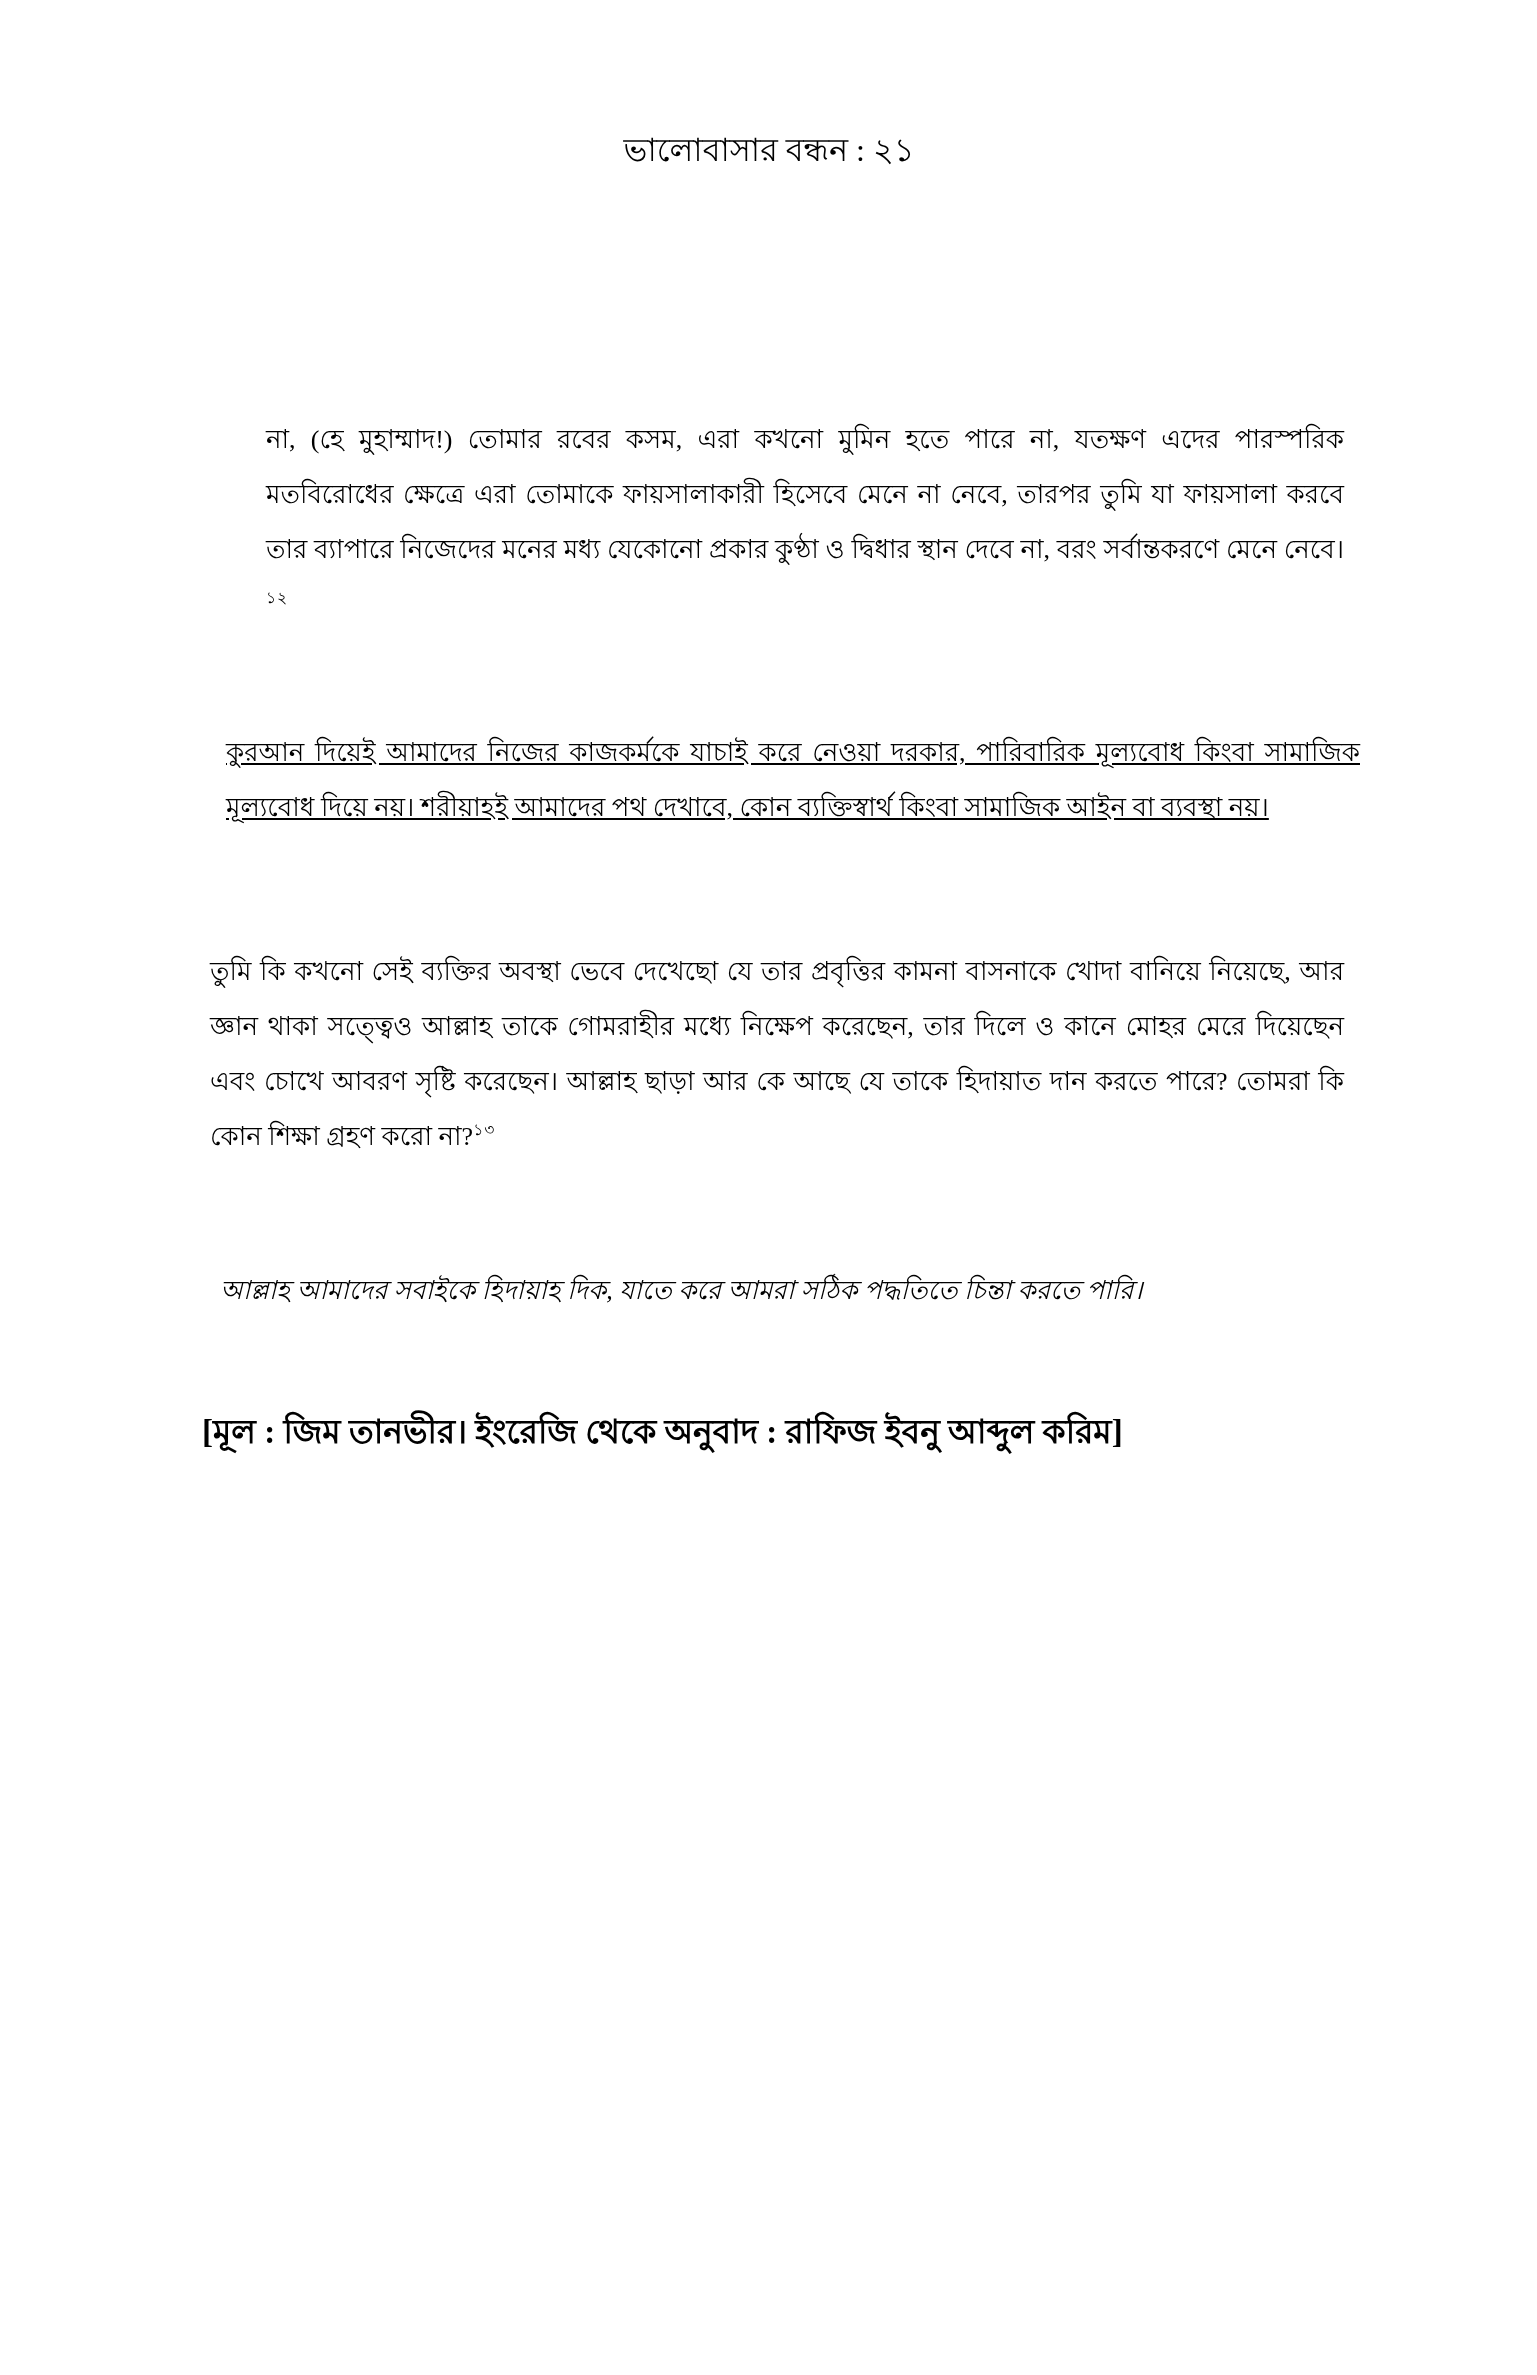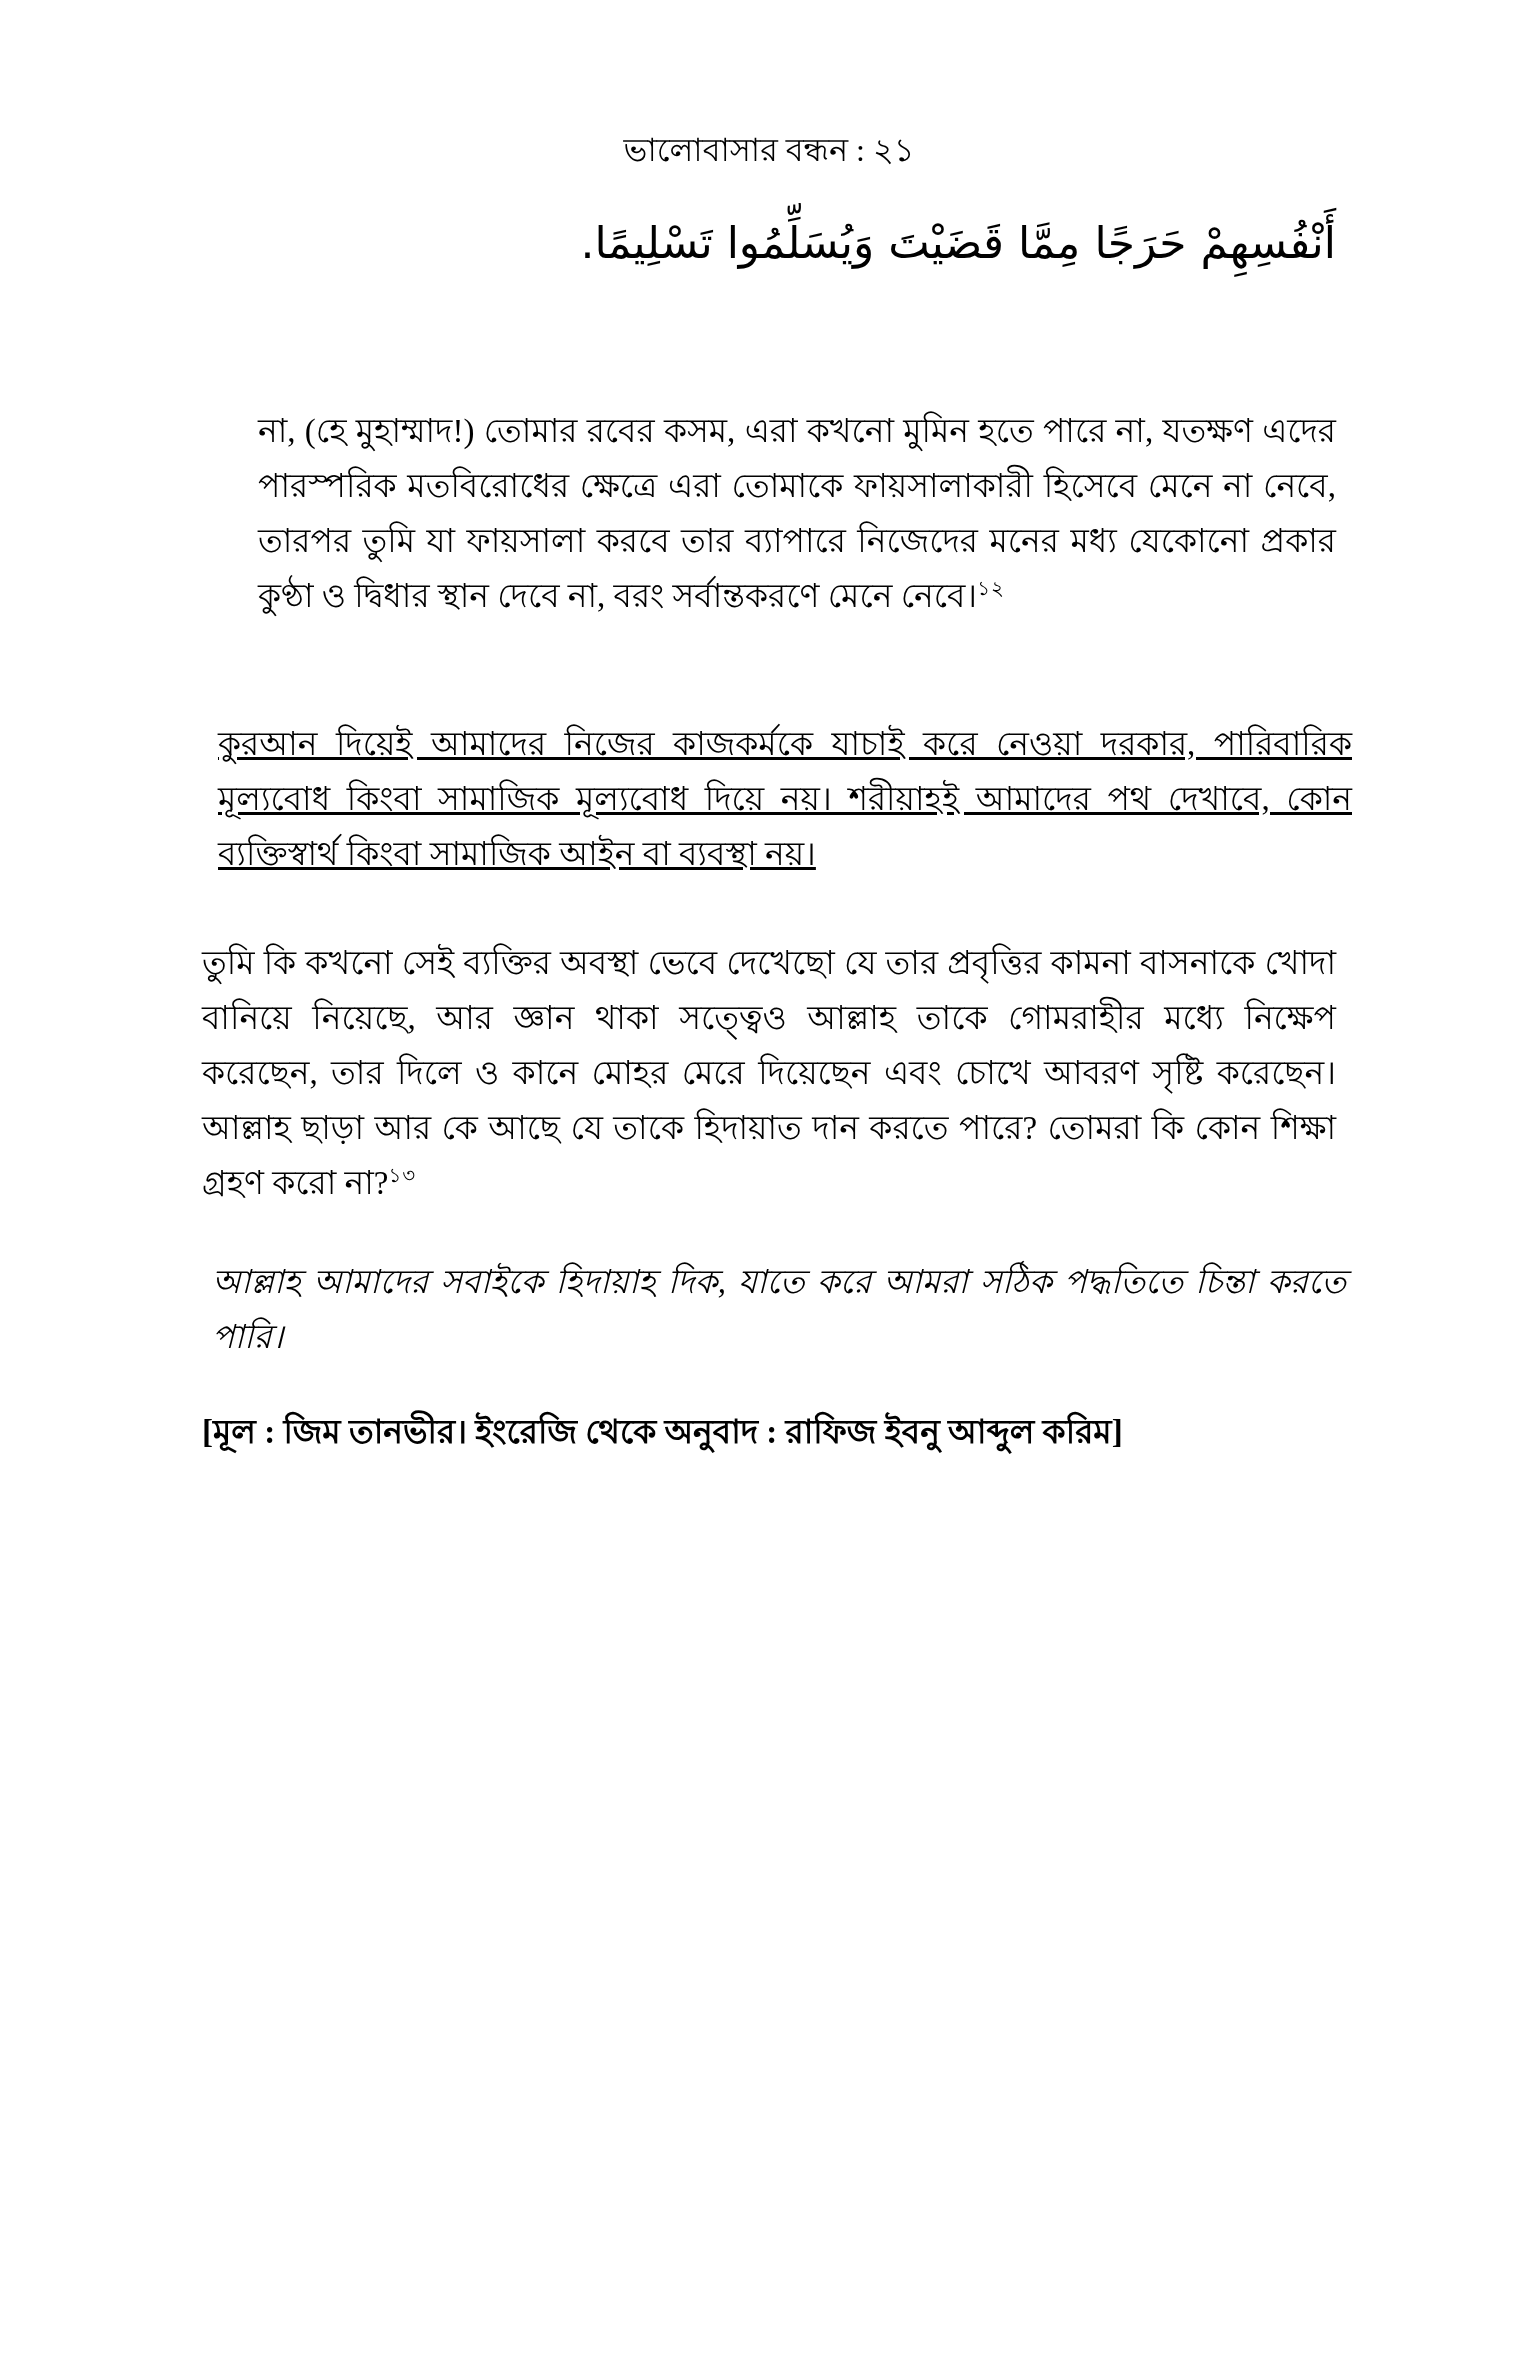--- a/index.html
+++ b/index.html
@@ -38,24 +38,24 @@
     line-height: 94px;
   }
   .arabic-line-1 {
     text-align: justify;
     text-align-last: justify;
   }
   .arabic-line-2 {
     text-align: right;
   }
   .bn-text {
-    font-size: 33px;
+    font-size: 26px;
     line-height: 55px;
     text-align: justify;
-    margin: 0;
+    margin: 8px;
   }
   .translation {
     position: absolute;
     top: 404px;
     left: 56px;
     width: 1078px;
   }
   .para-1 { position: absolute; top: 717px;  left: 16px; width: 1134px; text-decoration: underline; }
   .para-2 { position: absolute; top: 936px;  left: 0; width: 1134px; }
   .para-3 { position: absolute; top: 1255px; left: 10px; width: 1134px; font-style: italic; }
@@ -101,21 +101,20 @@
 </style>
 </head>
 <body>
 
 <div class="page">
   <div class="content">
 
     <div class="header">ভালোবাসার বন্ধন : ২১</div>
 
     <div class="arabic-block" dir="rtl" lang="ar">
-      <div class="arabic-line-2">أَنْفُسِهِمْ حَرَجًا مِمَّا قَضَيْتَ وَيُسَلِّمُوا تَسْلِيمًا.</div>
     </div>
 
     <p class="bn-text translation" lang="bn">
       <span>না, (হে মুহাম্মাদ!) তোমার রবের কসম, এরা কখনো মুমিন হতে পারে না, যতক্ষণ এদের পারস্পরিক মতবিরোধের ক্ষেত্রে এরা তোমাকে ফায়সালাকারী হিসেবে মেনে না নেবে, তারপর তুমি যা ফায়সালা করবে তার ব্যাপারে নিজেদের মনের মধ্য যেকোনো প্রকার কুণ্ঠা ও দ্বিধার স্থান দেবে না, বরং সর্বান্তকরণে মেনে নেবে।</span><sup class="fn-ref">১২</sup>
     </p>
 
     <p class="bn-text para-1" lang="bn">
       <span>কুরআন দিয়েই আমাদের নিজের কাজকর্মকে যাচাই করে নেওয়া দরকার, পারিবারিক মূল্যবোধ কিংবা সামাজিক মূল্যবোধ দিয়ে নয়। শরীয়াহই আমাদের পথ দেখাবে, কোন ব্যক্তিস্বার্থ কিংবা সামাজিক আইন বা ব্যবস্থা নয়।</span>
     </p>
 

